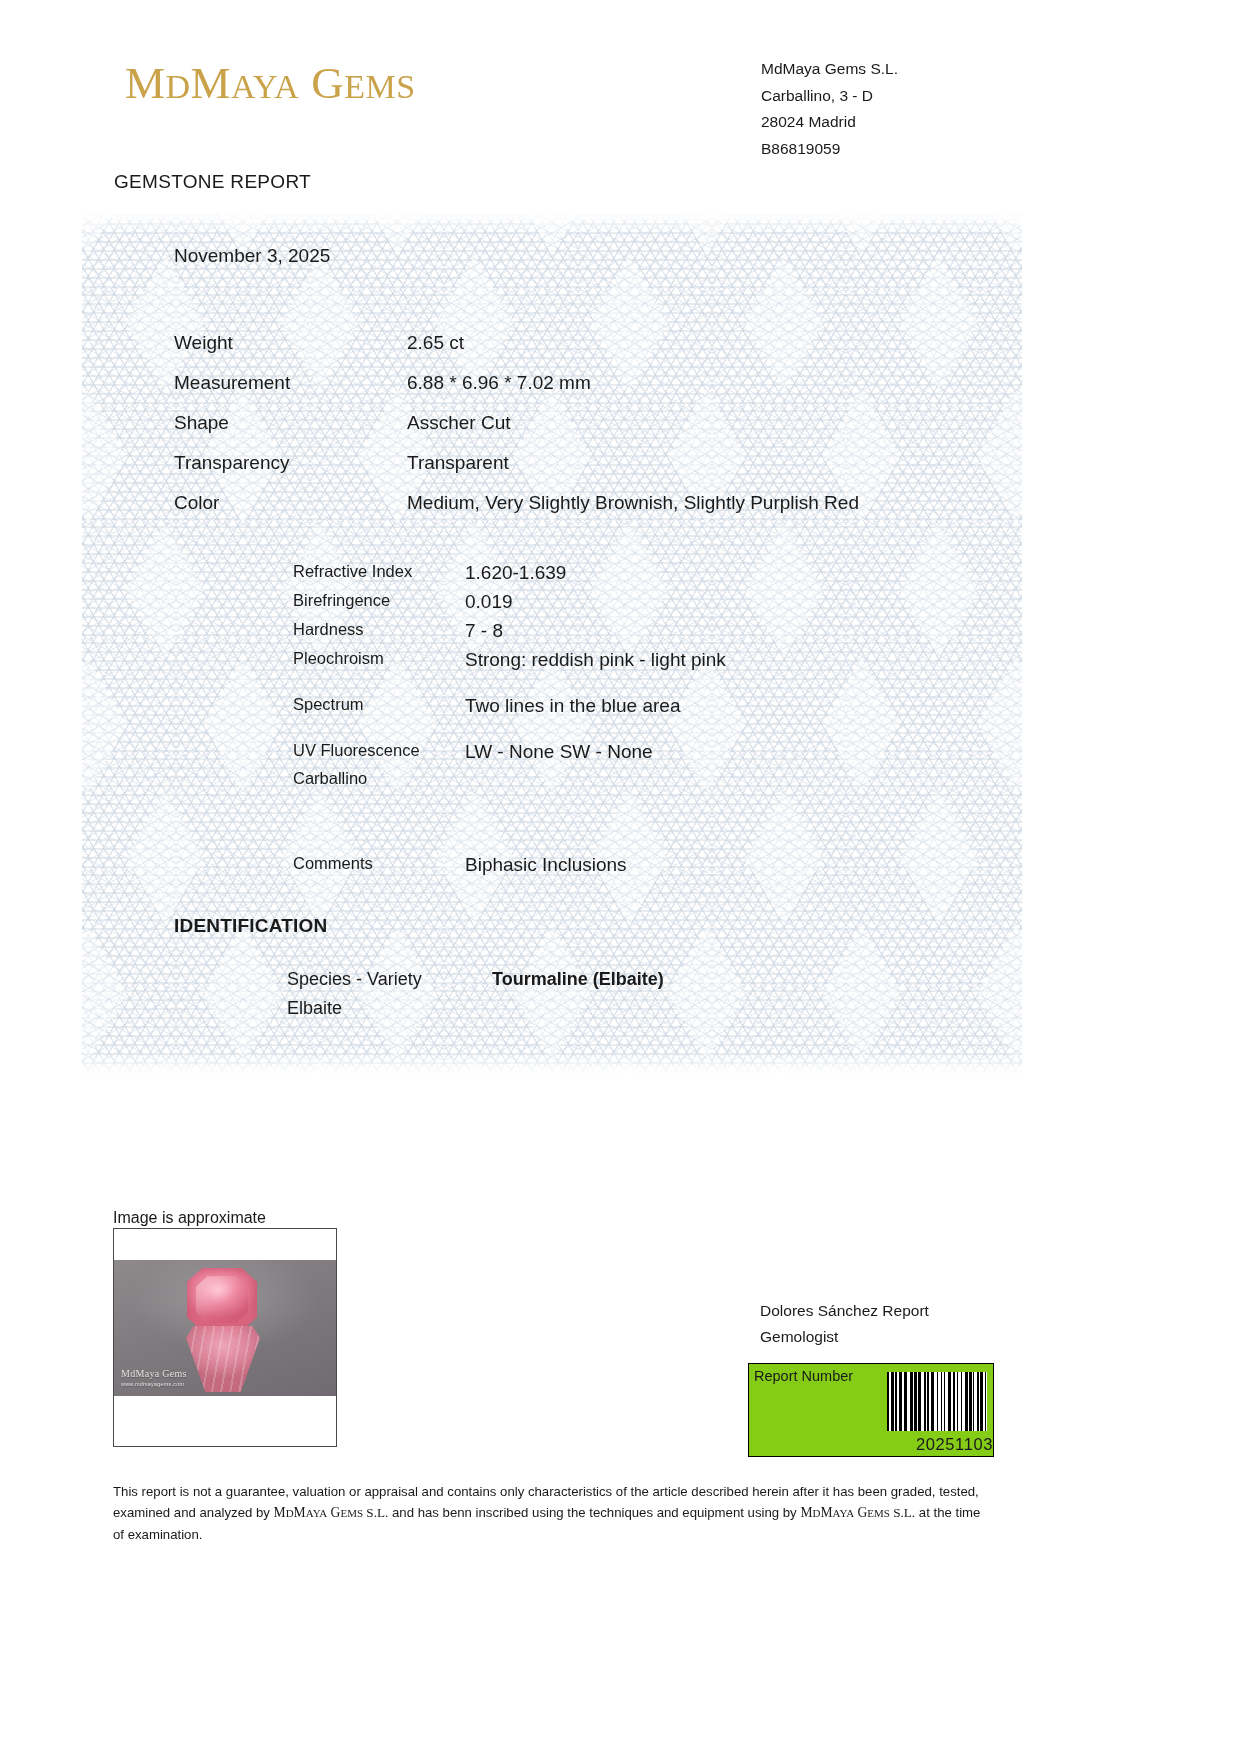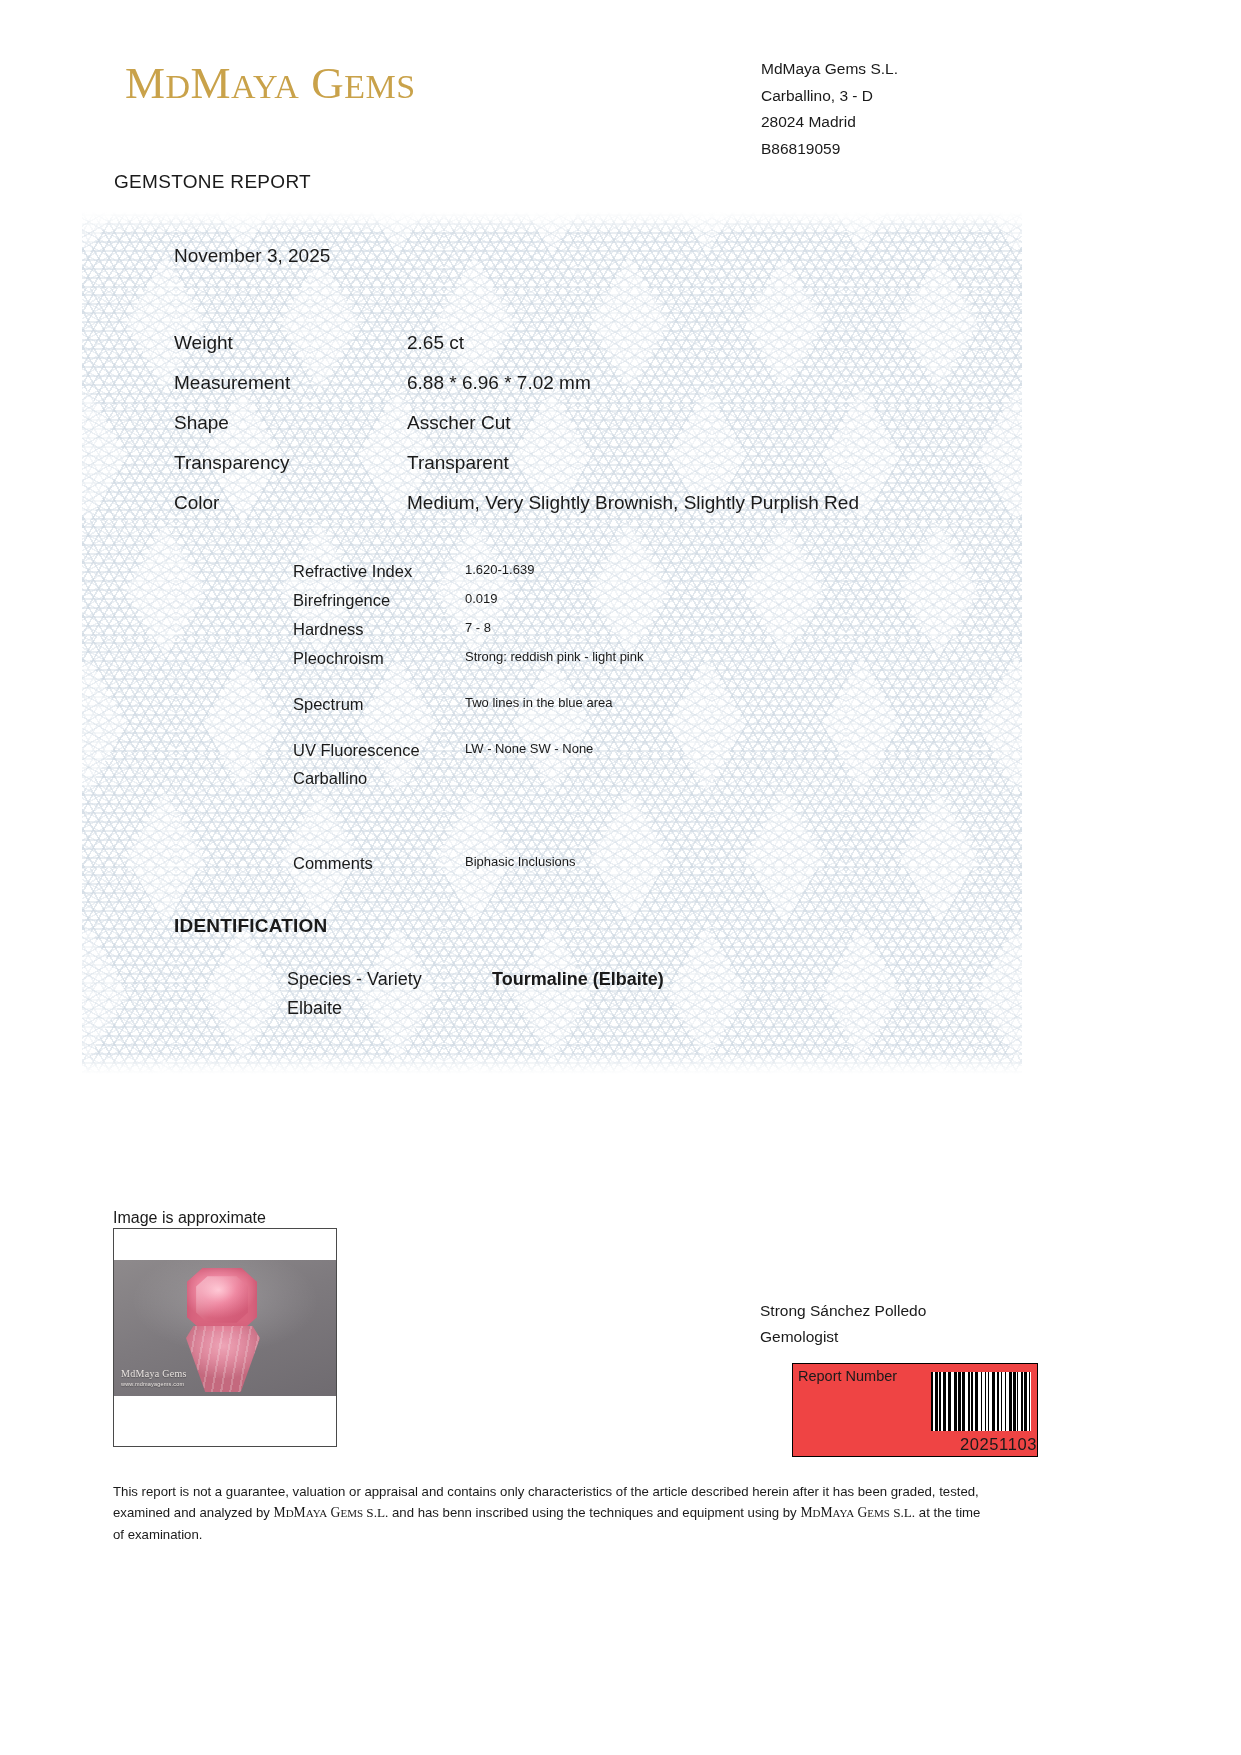--- a/index.html
+++ b/index.html
@@ -83,21 +83,21 @@
   }
 
   
   .prow { position:absolute; left:92px; width:830px; height:26px; }
   .prow .k { position:absolute; left:0;   top:0; font-size:19px; white-space:nowrap; }
   .prow .v { position:absolute; left:233px; top:0; font-size:19px; white-space:nowrap; }
 
   
   .srow { position:absolute; left:205px; width:740px; height:23px; }
   .srow .k { position:absolute; left:0;   top:0; font-size:16.5px; white-space:nowrap;margin-left:6px; }
-  .srow .v { position:absolute; left:178px; top:0; font-size:13px; white-space:nowrap; }
+  .srow .v { position:absolute; left:178px; top:0; font-size:19px; white-space:nowrap; }
 
   .ident-title {
     position:absolute; left:92px; top:703px;
     font-size:19px; font-weight:bold; letter-spacing:.2px;
   }
   .irow { position:absolute; left:205px; width:740px; height:26px; }
   .irow .k { position:absolute; left:0;   top:0; font-size:18px; white-space:nowrap; }
   .irow .v { position:absolute; left:205px; top:0; font-size:18px; font-weight:bold; white-space:nowrap; }
 
   
@@ -151,24 +151,24 @@
   .gem-wm .sub { font-family:"Liberation Sans", sans-serif; font-size:5.5px; letter-spacing:.2px; }
 
   
   .sig {
     position:absolute; left:760px; top:1298px;
     font-size:15.5px; line-height:26px;
   }
 
   
   .rn-box {
-    position:absolute; left:792px; top:1363px;
+    position:absolute; left:748px; top:1363px;
     width:244px; height:92px;
     border:1.6px solid #000;
-    background:#ef4444;
+    background:#84cc16;
   }
   .rn-label {
     position:absolute; left:5px; top:4px;
     font-size:14.5px; color:#1a1a1a;
   }
   .barcode {
     position:absolute; left:138px; top:8px;
     width:100px; height:59px;
     display:flex; align-items:stretch; gap:0; overflow:hidden;
   }
@@ -290,21 +290,21 @@
       <div class="gem-top"></div>
       <div class="gem-bot"></div>
       <div class="gem-wm">
         <div>MdMaya Gems</div>
         <div class="sub">www.mdmayagems.com</div>
       </div>
     </div>
   </div>
 
   <div class="sig">
-    <div>Strong Sánchez Polledo</div>
+    <div>Dolores Sánchez Report</div>
     <div>Gemologist</div>
   </div>
 
   <div class="rn-box">
     <div class="rn-label">Report Number</div>
     <div class="barcode">
         <i style="width: 2px; background: rgb(0, 0, 0);"></i>
         <i style="width: 2px; background: rgb(255, 255, 255);"></i>
         <i style="width: 3px; background: rgb(0, 0, 0);"></i>
         <i style="width: 1px; background: rgb(255, 255, 255);"></i>

